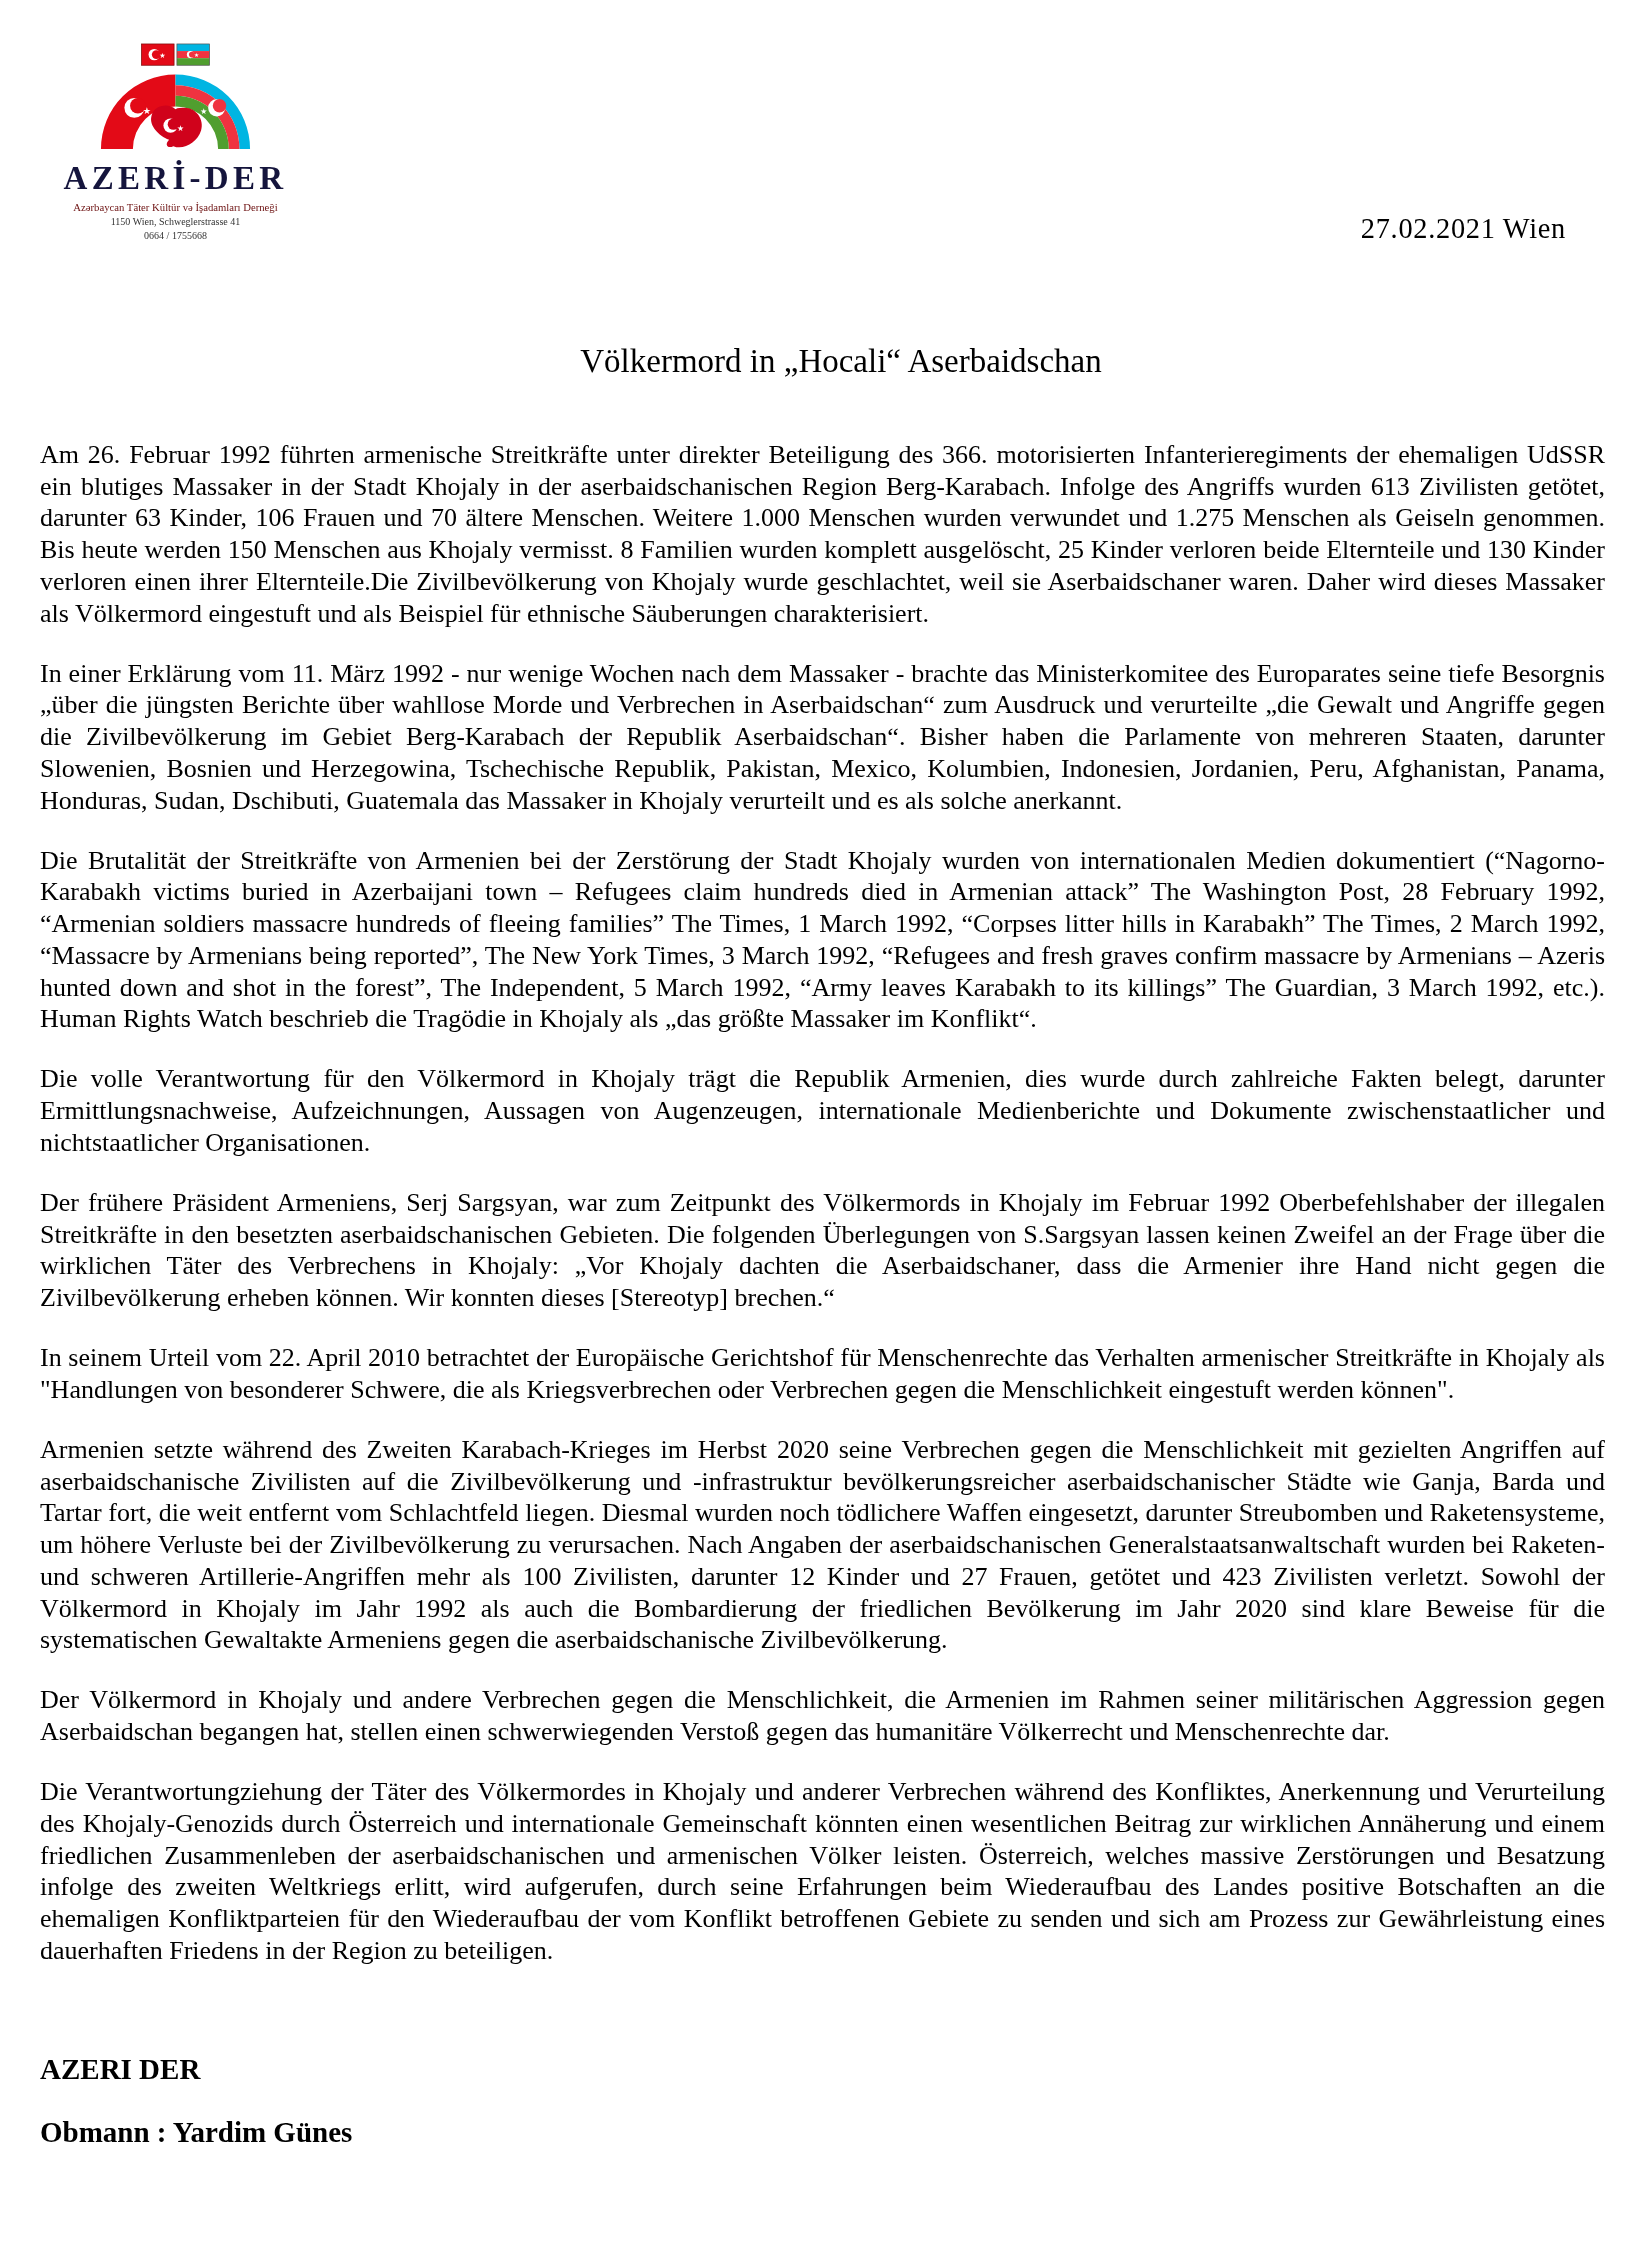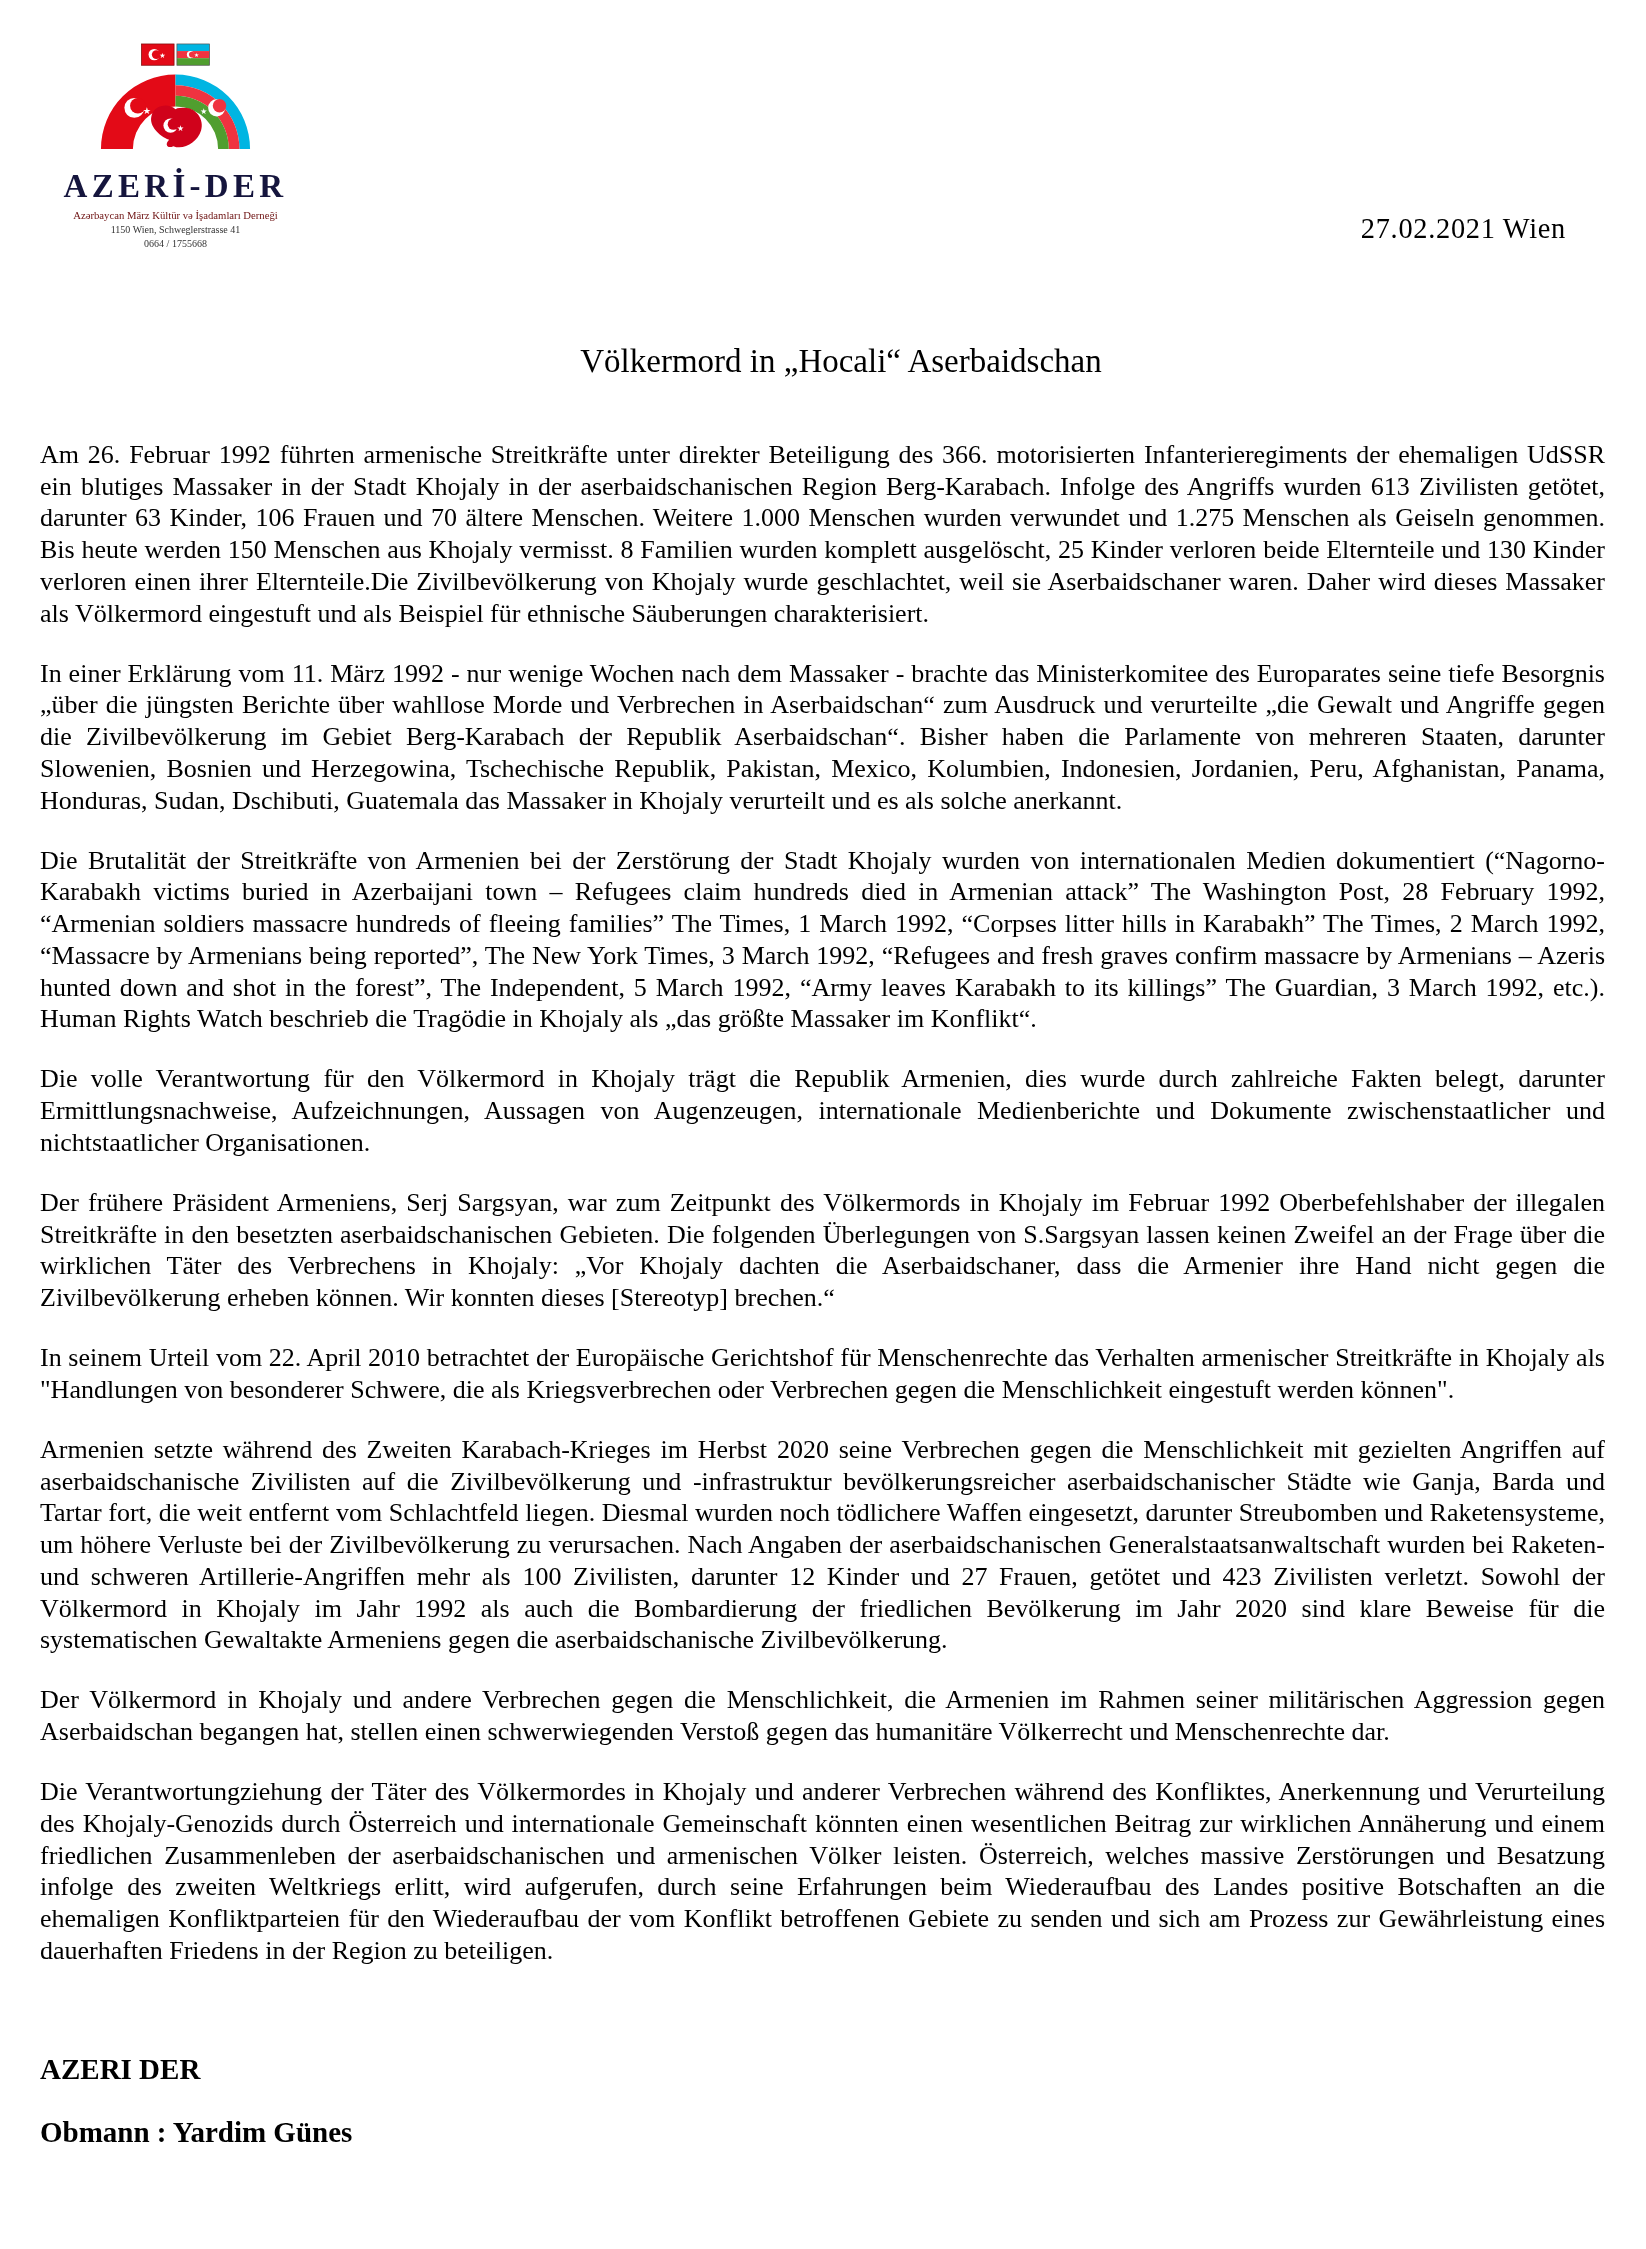--- a/index.html
+++ b/index.html
@@ -19,21 +19,21 @@
     left:37px;
     width:277px;
     text-align:center;
   }
   .logo svg{display:block;margin:0 auto;}
   .logo-name{
     font-size:33px;
     font-weight:bold;
     letter-spacing:4.3px;
     color:#15153d;
-    margin-top:9px;
+    margin-top:1px;
     white-space:nowrap;
   }
   .logo-sub{
     font-size:10.7px;
     color:#6d1212;
     margin-top:3.6px;
   }
   .logo-addr,.logo-phone{
     font-size:10px;
     color:#333;
@@ -139,21 +139,21 @@
         </g>
 
         <g>
           <path d="M150,106 C139,96 119,101 116,116 C113,129 126,143 141,149 C134,156 139,162 147,158 C161,164 181,153 186,136 C191,121 179,104 163,104 C158,104 153,104 150,106 Z" fill="#D0021B"></path>
           <circle cx="143" cy="129" r="10" fill="#ffffff"></circle>
           <circle cx="147" cy="127" r="8" fill="#D0021B"></circle>
           <text x="152" y="136" font-size="11" fill="#ffffff">★</text>
         </g>
       </svg>
       <div class="logo-name">AZERİ-DER</div>
-      <div class="logo-sub">Azərbaycan März Kültür və İşadamları Derneği</div>
+      <div class="logo-sub">Azərbaycan Täter Kültür və İşadamları Derneği</div>
       <div class="logo-addr">1150 Wien, Schweglerstrasse 41</div>
       <div class="logo-phone">0664 / 1755668</div>
     </div>
 
     <div class="date">27.02.2021 Wien</div>
   </div>
 
   <h1 class="title">Völkermord in „Hocali“ Aserbaidschan</h1>
 
   <div class="body-text">

